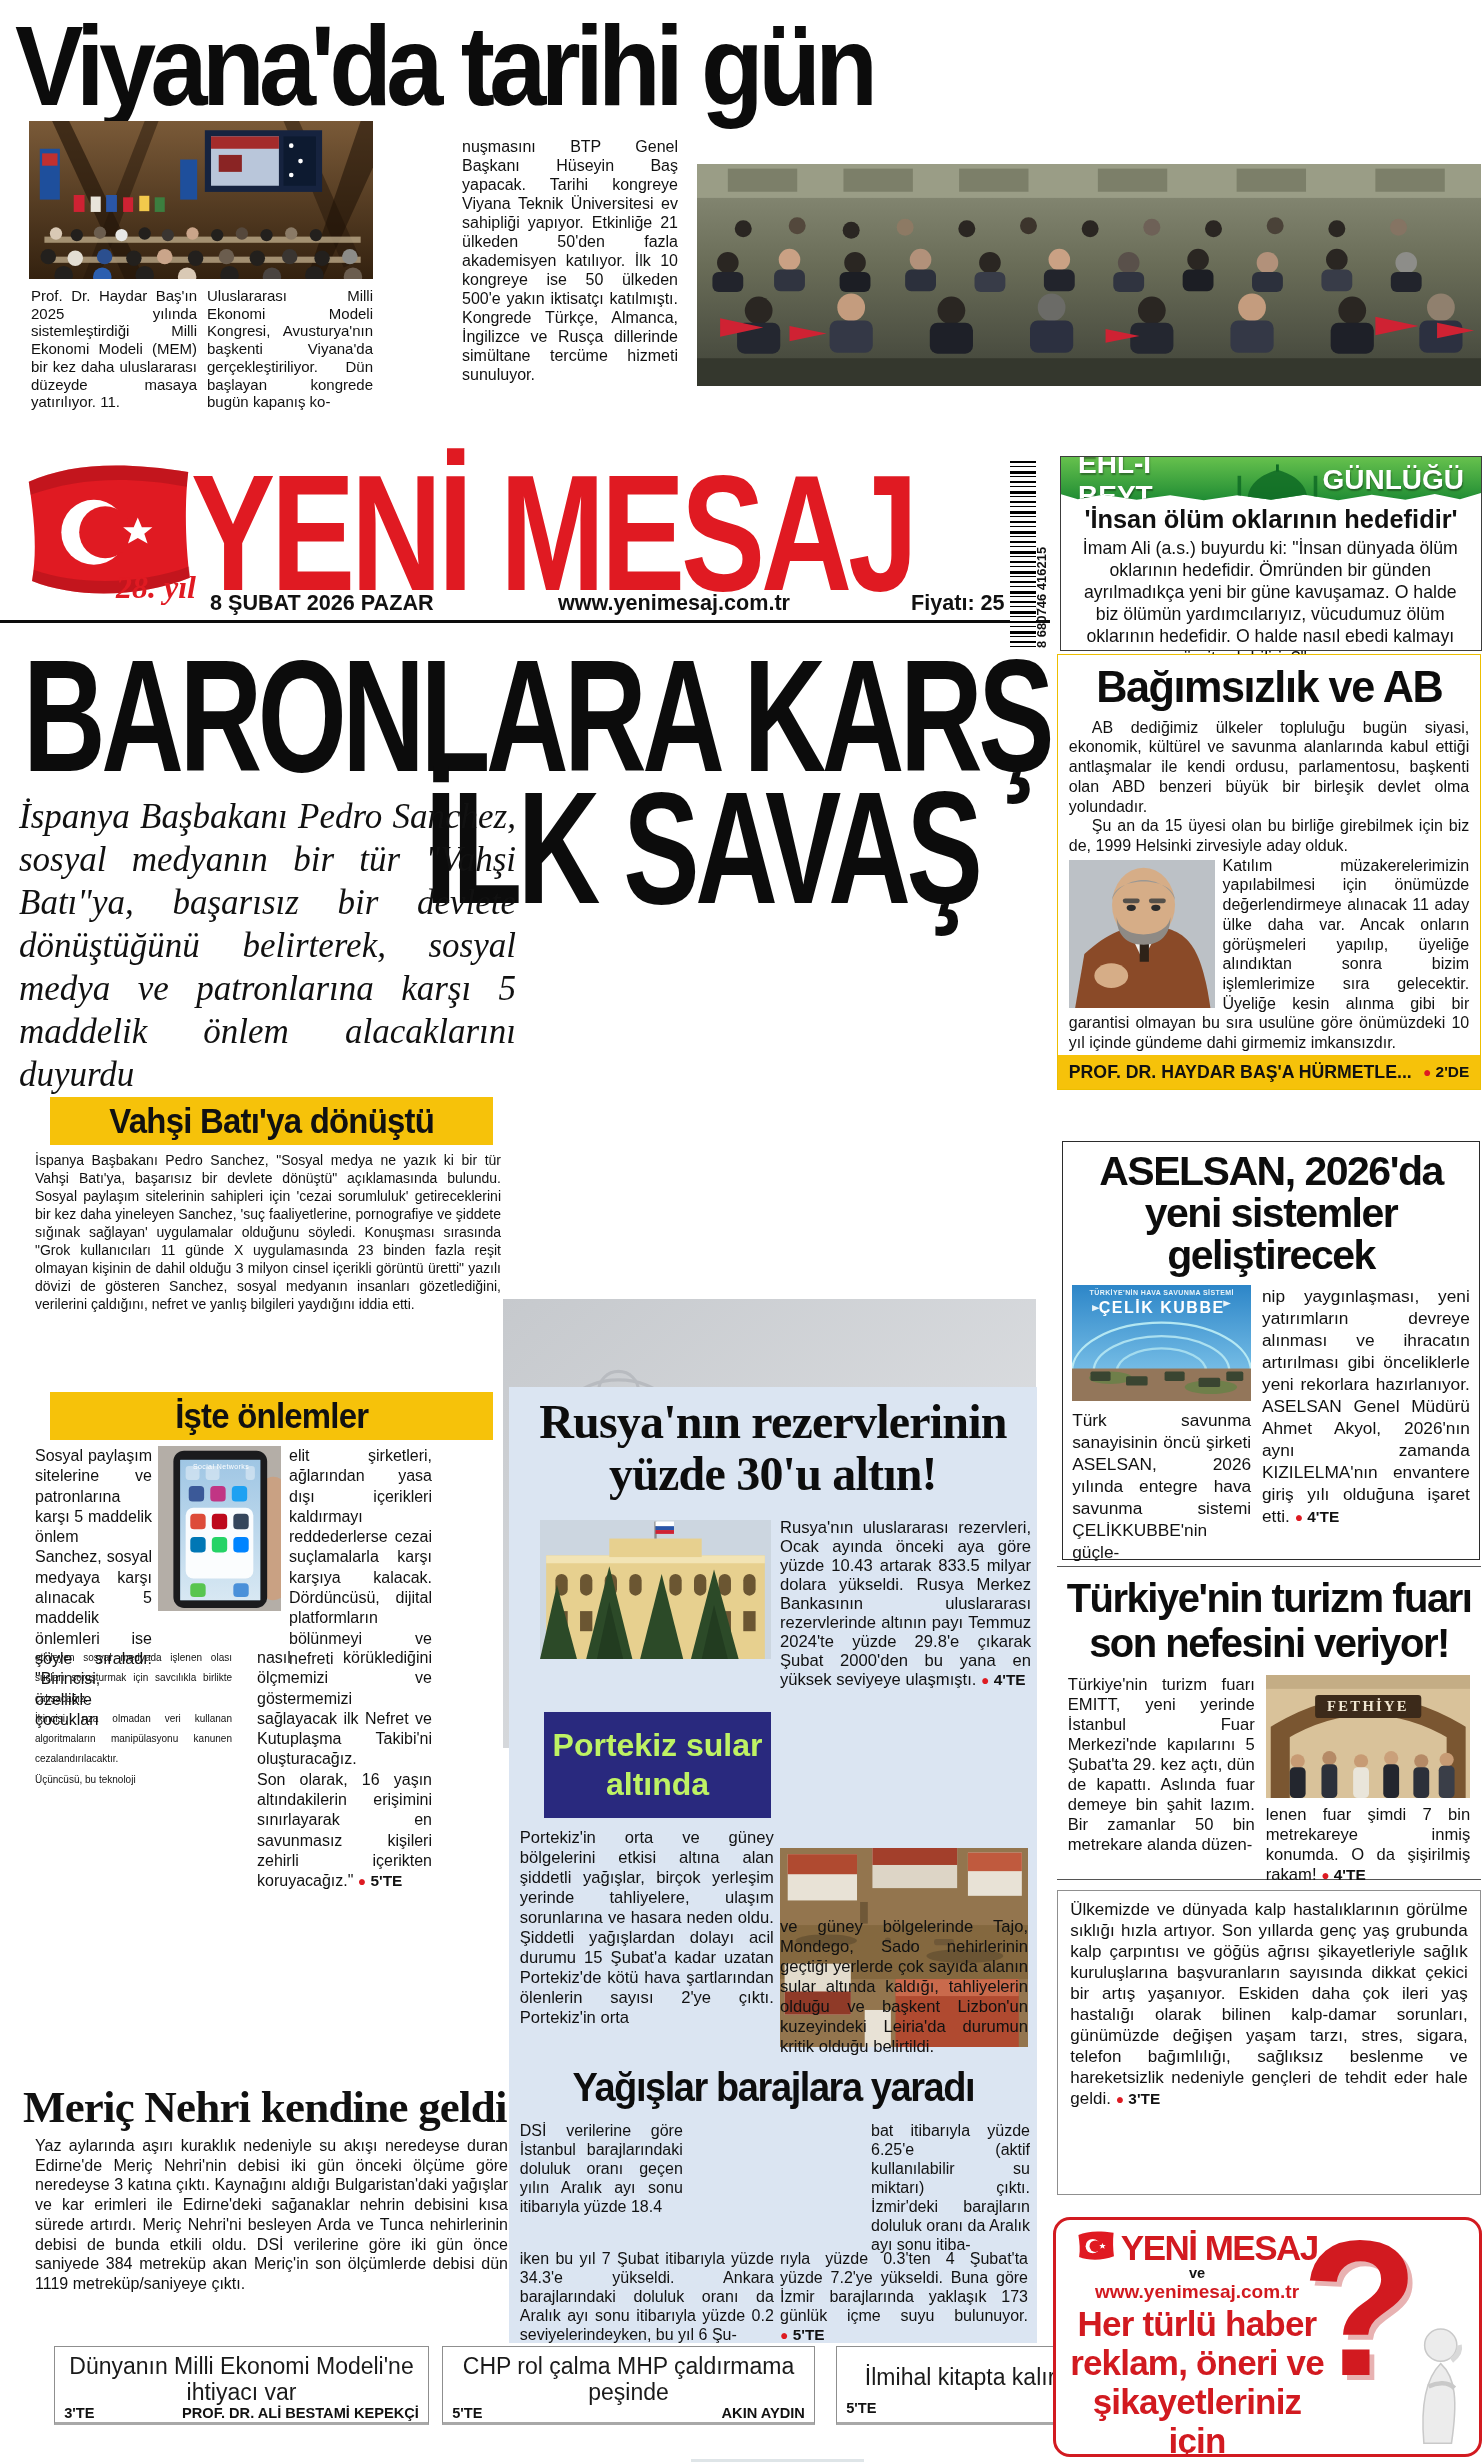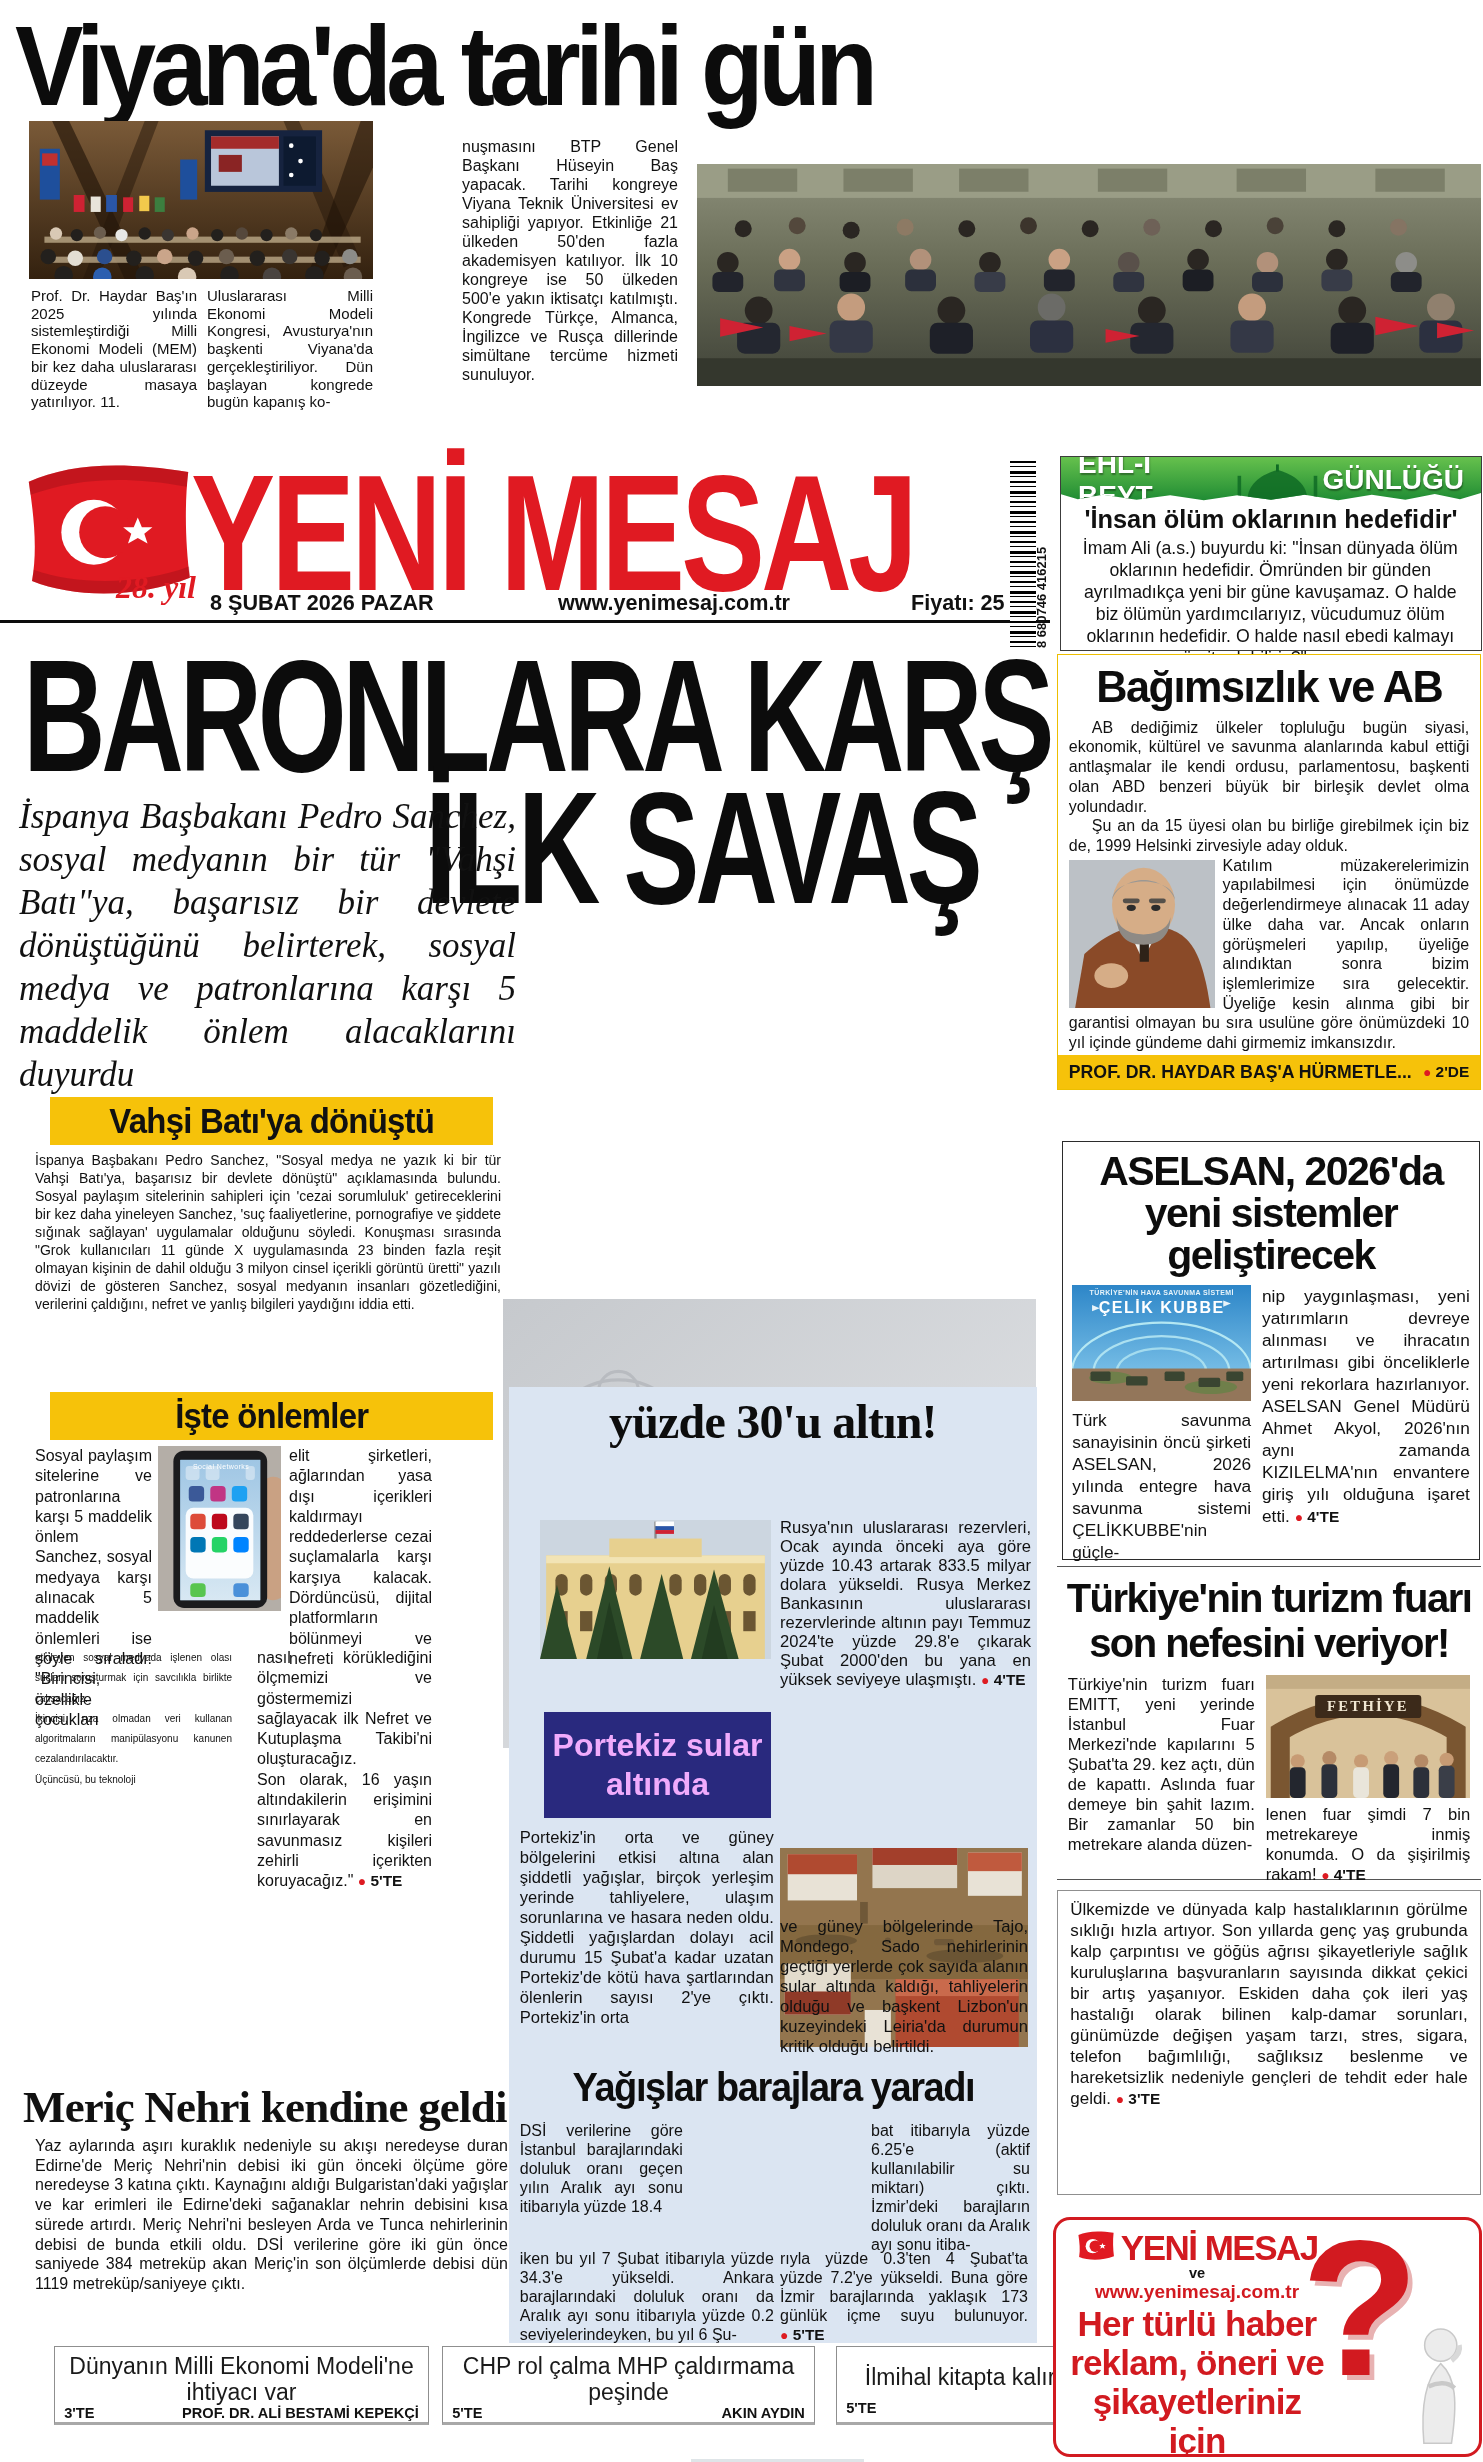--- a/index.html
+++ b/index.html
@@ -346,20 +346,21 @@
           <line x1="472" y1="583" x2="420" y2="468"></line>
           <line x1="610" y1="583" x2="520" y2="498"></line>
         </g>
       <ellipse cx="415" cy="458" rx="15" ry="28" transform="rotate(24 415 458)" fill="#101010"></ellipse>
       <ellipse cx="512" cy="490" rx="15" ry="28" transform="rotate(40 512 490)" fill="#101010"></ellipse>
     </svg>
   </div>
 
   <div class="abs" style="left:509px;top:1387px;width:528px;height:956px;background:#dbe5f2">
     <div class="abs serif boxH" style="left:15.4px;top:9.2px;width:497px;font-size:48px;line-height:52px;letter-spacing:-0.8px">
+      <div>Rusya'nın rezervlerinin</div>
         <div>yüzde 30'u altın!</div>
     </div>
     <div class="abs ph" style="left:31px;top:133px;width:231px;height:139px">
       <svg viewBox="0 0 300 180" preserveAspectRatio="none">
         <rect width="300" height="180" fill="#ccd6e0"></rect>
         <rect x="8" y="46" width="284" height="134" fill="#e7d08f"></rect>
         <rect x="8" y="46" width="284" height="10" fill="#f2e4b5"></rect>
         <rect x="90" y="24" width="120" height="24" fill="#e7d08f"></rect>
         <line x1="150" y1="2" x2="150" y2="24" stroke="#8a8a8a" stroke-width="3"></line>
         <rect x="150" y="2" width="24" height="6" fill="#fff"></rect>
@@ -389,21 +390,21 @@
             <path d="M196,180 L226,64 L258,180Z"></path>
           </g>
         <g fill="#223c20">
             <path d="M74,180 L90,106 L108,180Z"></path>
             <path d="M210,180 L226,110 L244,180Z"></path>
           </g>
       </svg>
     </div>
     <p class="abs j" style="left:271px;top:131px;width:251px;font-size:16.6px;line-height:19px"><span class="ind">Rusya'nın uluslararası rezervleri, Ocak ayında önceki aya göre yüzde 10.43 artarak 833.5 milyar dolara yükseldi. Rusya Merkez Bankasının uluslararası rezervlerinde altının payı Temmuz 2024'te yüzde 29.8'e çıkarak Şubat 2000'den bu yana en yüksek seviyeye ulaşmıştı.</span> <span class="pref"><span class="dot">●</span> <span>4'TE</span></span></p>
 
-    <div class="abs" style="left:35px;top:325px;width:227px;height:106px;background:#29297e;color:#f0abfc;display:flex;flex-direction:column;align-items:center;justify-content:center;font-weight:bold;font-size:32px;line-height:39px">
+    <div class="abs" style="left:35px;top:325px;width:227px;height:106px;background:#29297e;color:#bef264;display:flex;flex-direction:column;align-items:center;justify-content:center;font-weight:bold;font-size:32px;line-height:39px">
       <div>Portekiz sular</div>
         <div>altında</div>
     </div>
     <div class="abs ph" style="left:271px;top:322px;width:248px;height:199px">
       <svg viewBox="0 0 322 258" preserveAspectRatio="none">
         <rect width="322" height="258" fill="#93754e"></rect>
         <rect x="0" y="100" width="322" height="70" fill="#84683f"></rect>
         <g>
             <rect x="10" y="8" width="90" height="60" fill="#e8e2d6"></rect>
             <rect x="10" y="8" width="90" height="26" fill="#b04a30"></rect>

